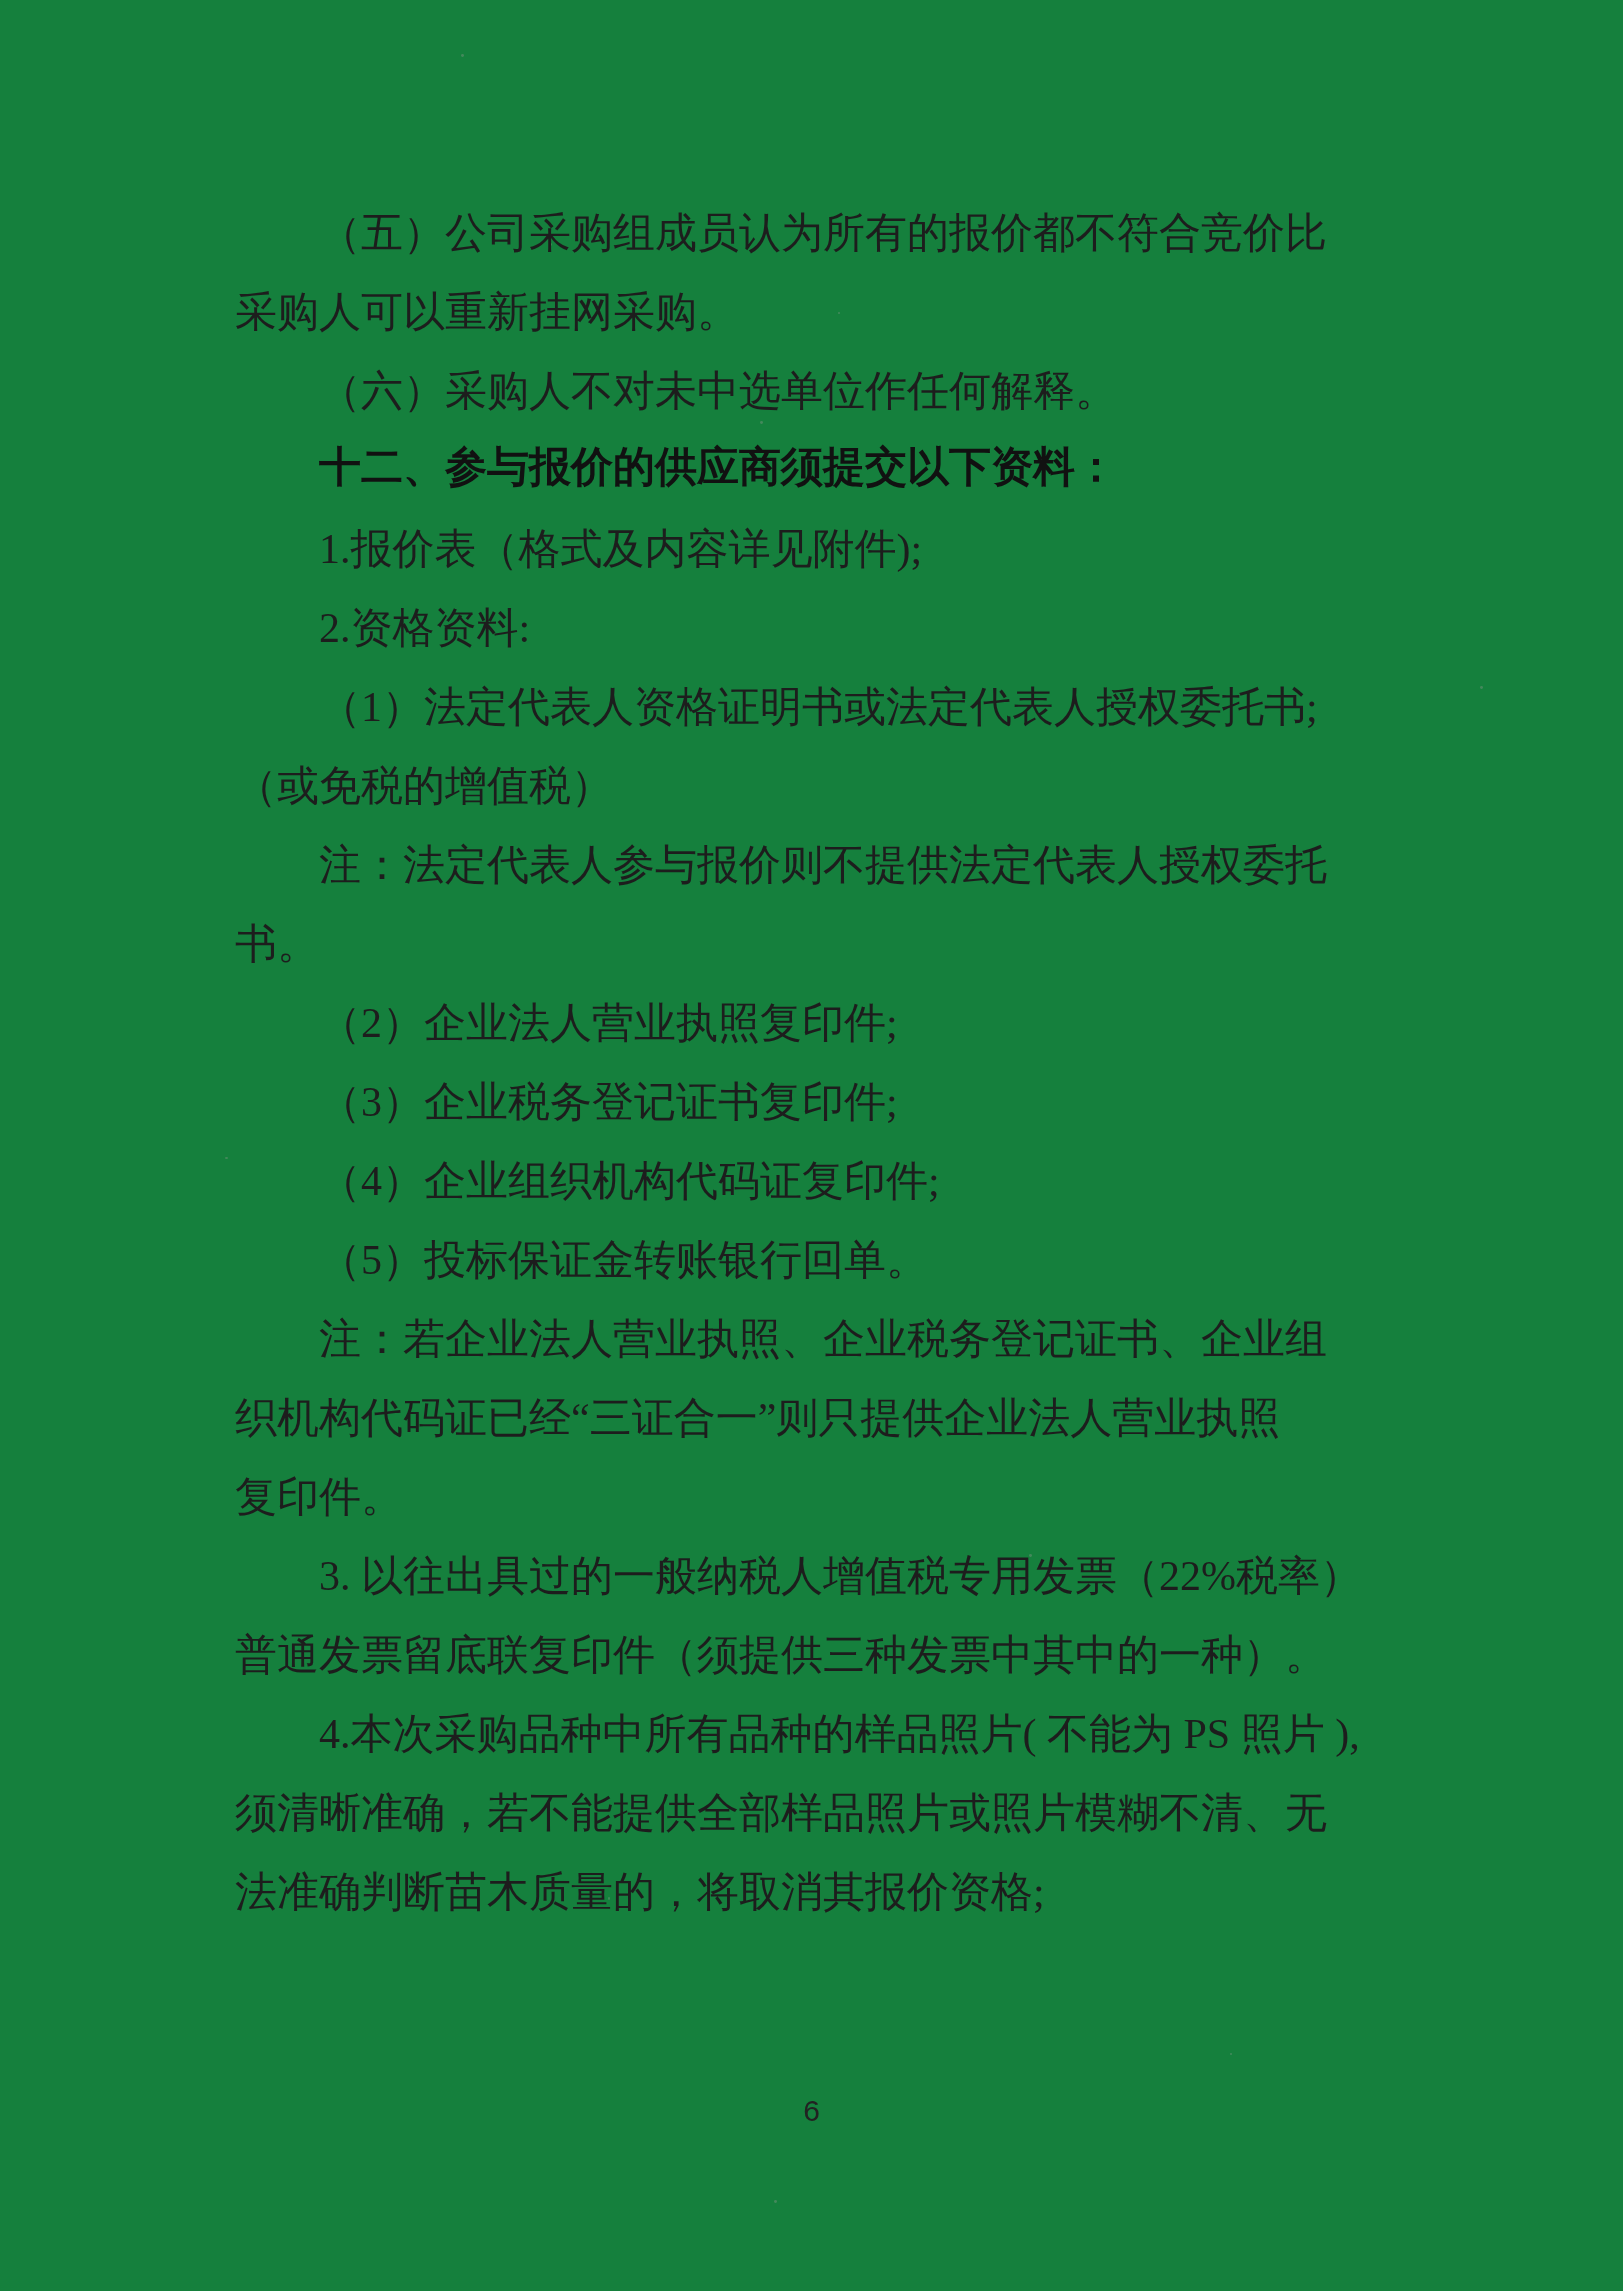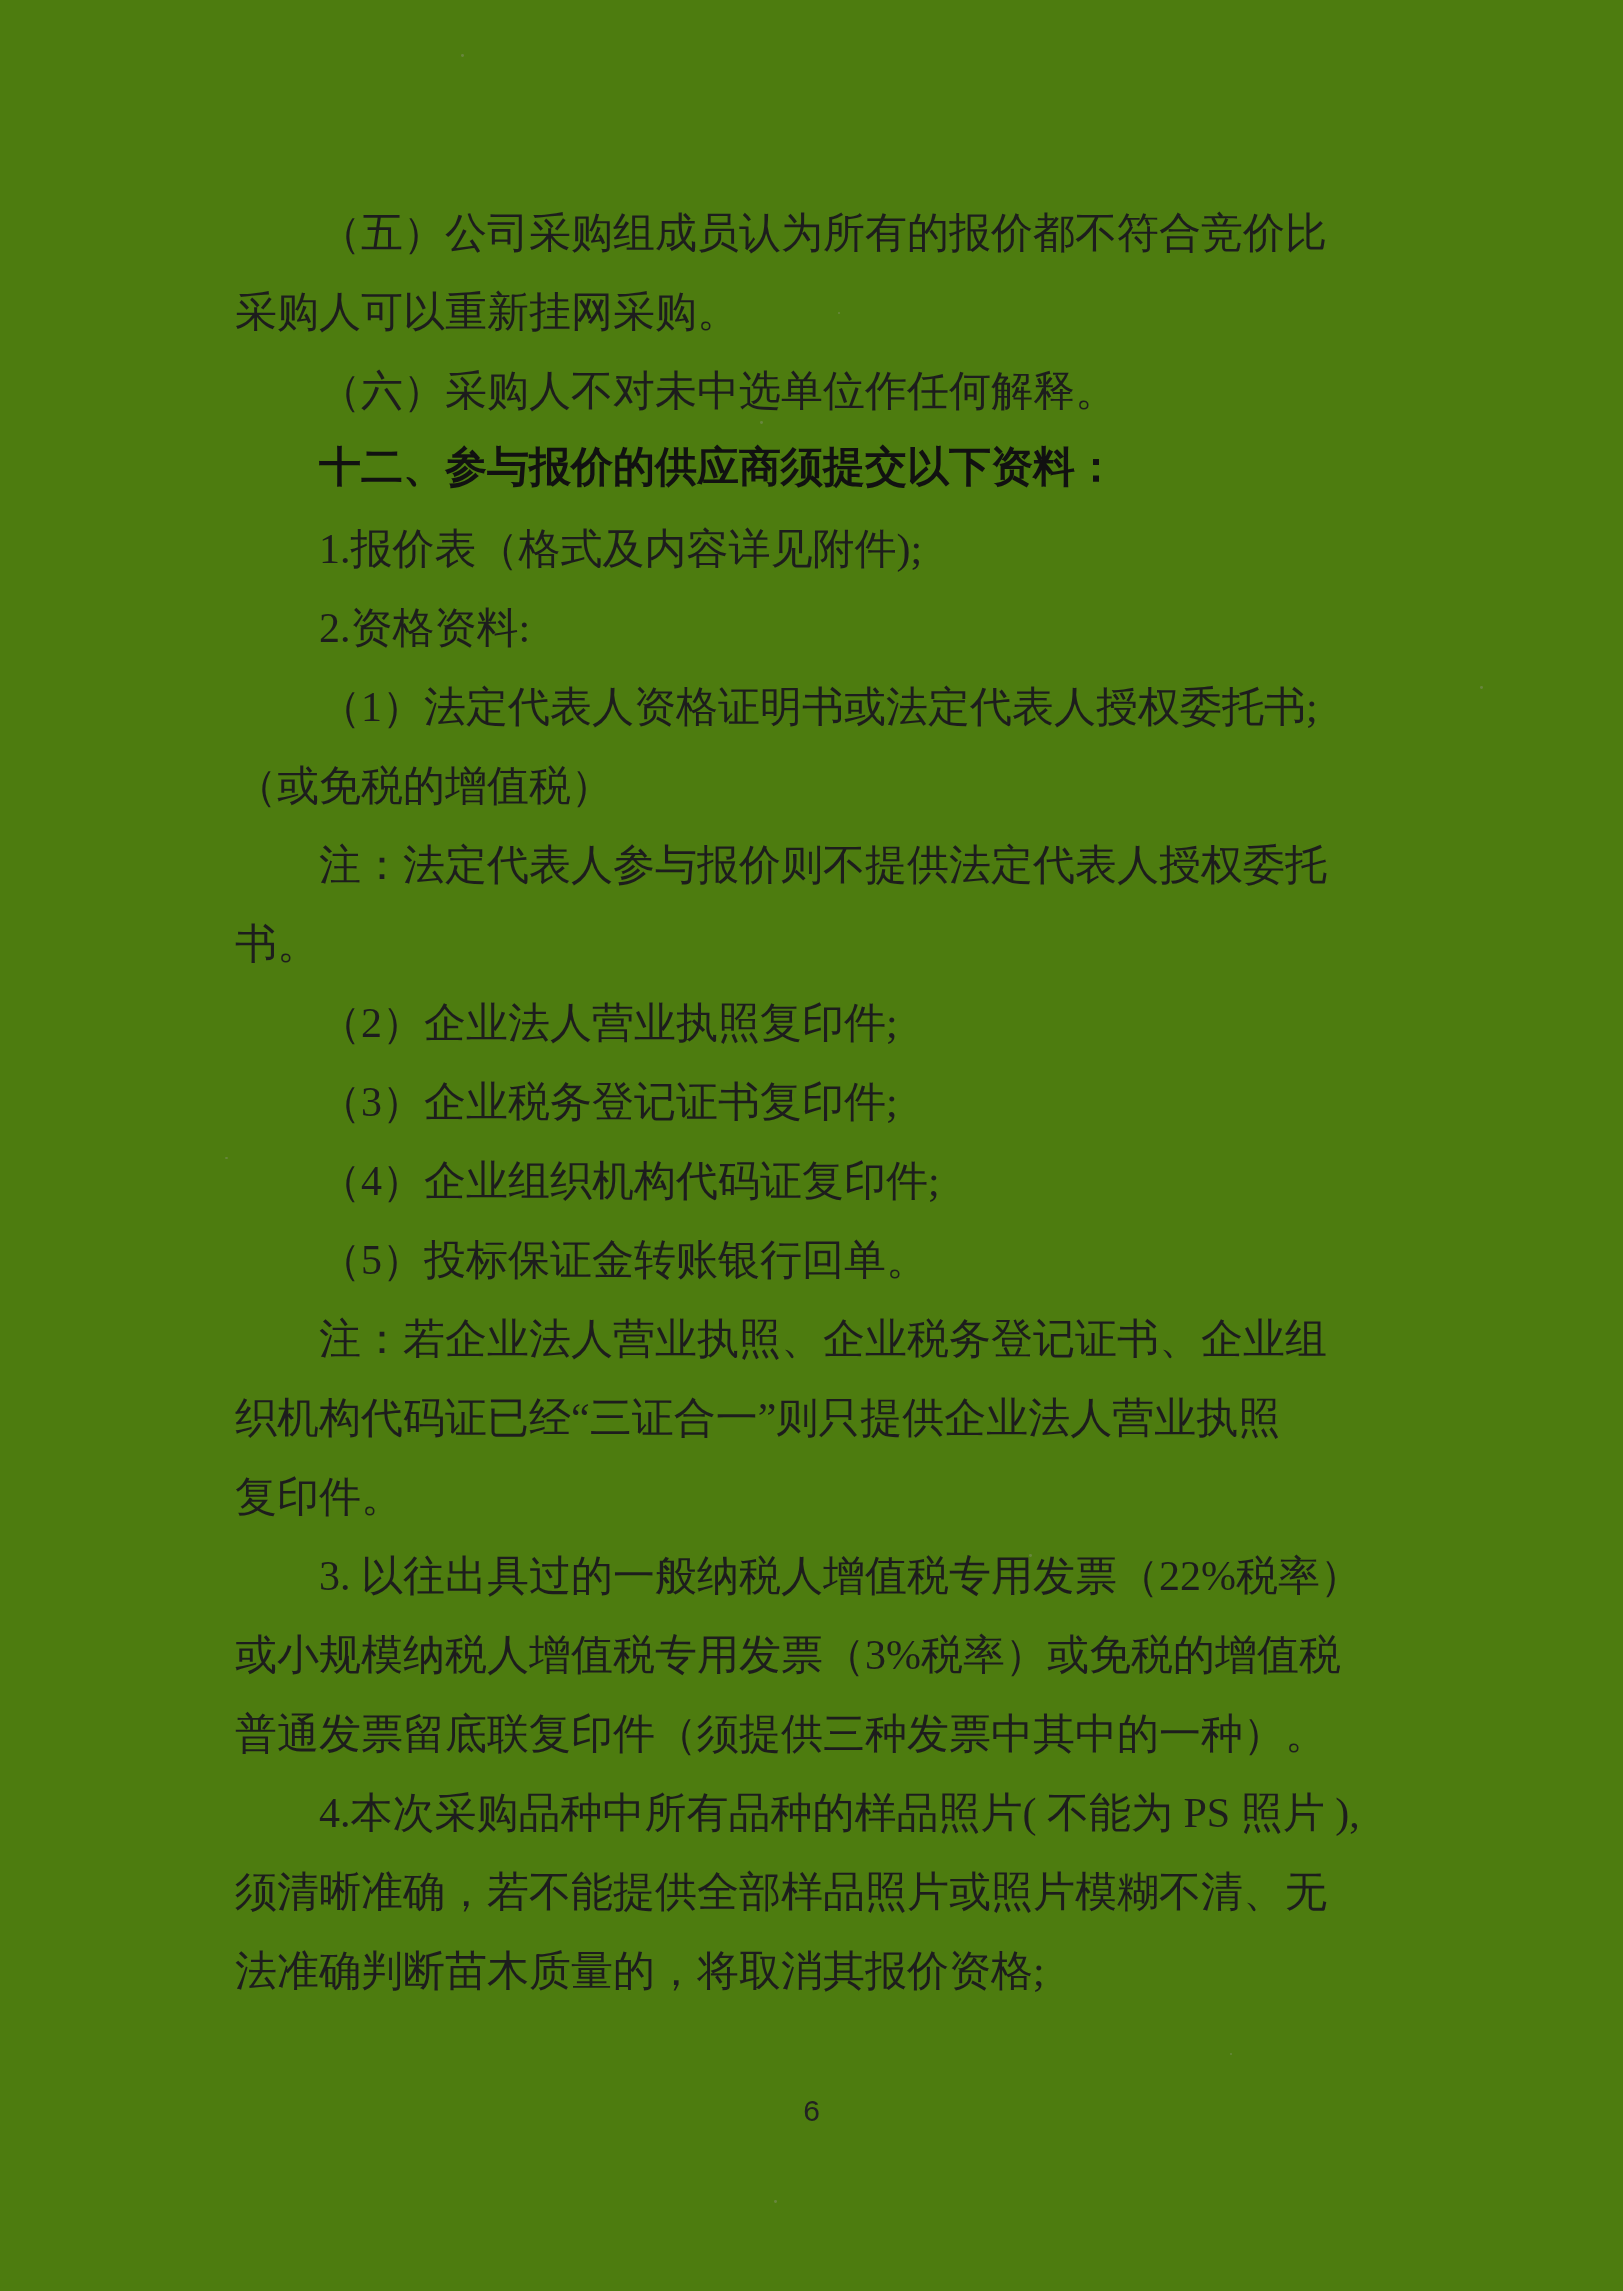--- a/index.html
+++ b/index.html
@@ -5,21 +5,21 @@
   html, body {
     margin: 0;
     padding: 0;
     background: #e9e9e7;
   }
   .sheet {
     position: relative;
     width: 1623px;
     height: 2292px;
     margin: 0 auto;
-    background: #4d7c0f;
+    background: #15803d;
     overflow: hidden;
   }
   
   .speck {
     position: absolute;
     border-radius: 50%;
     background: #9a9a96;
     opacity: 0.35;
   }
   .textblock {
@@ -84,21 +84,20 @@
     <div class="ln indent">注：法定代表人参与报价则不提供法定代表人授权委托</div>
     <div class="ln">书。</div>
     <div class="ln indent">（2）企业法人营业执照复印件;</div>
     <div class="ln indent">（3）企业税务登记证书复印件;</div>
     <div class="ln indent">（4）企业组织机构代码证复印件;</div>
     <div class="ln indent">（5）投标保证金转账银行回单。</div>
     <div class="ln indent">注：若企业法人营业执照、企业税务登记证书、企业组</div>
     <div class="ln">织机构代码证已经“三证合一”则只提供企业法人营业执照</div>
     <div class="ln">复印件。</div>
     <div class="ln indent">3. 以往出具过的一般纳税人增值税专用发票（22%税率）</div>
-    <div class="ln">或小规模纳税人增值税专用发票（3%税率）或免税的增值税</div>
     <div class="ln">普通发票留底联复印件（须提供三种发票中其中的一种）。</div>
     <div class="ln indent">4.本次采购品种中所有品种的样品照片( 不能为 PS 照片 ),</div>
     <div class="ln">须清晰准确，若不能提供全部样品照片或照片模糊不清、无</div>
     <div class="ln">法准确判断苗木质量的，将取消其报价资格;</div>
   </div>
 
   <div class="pagenum">6</div>
 
 </div>
 

